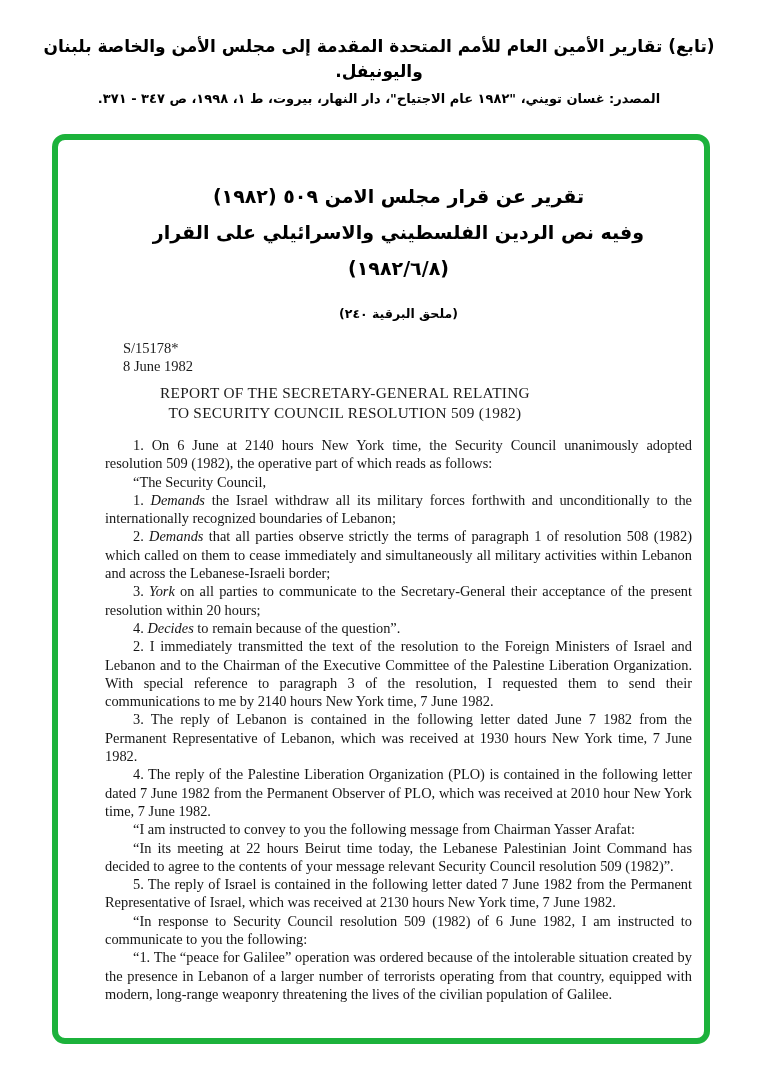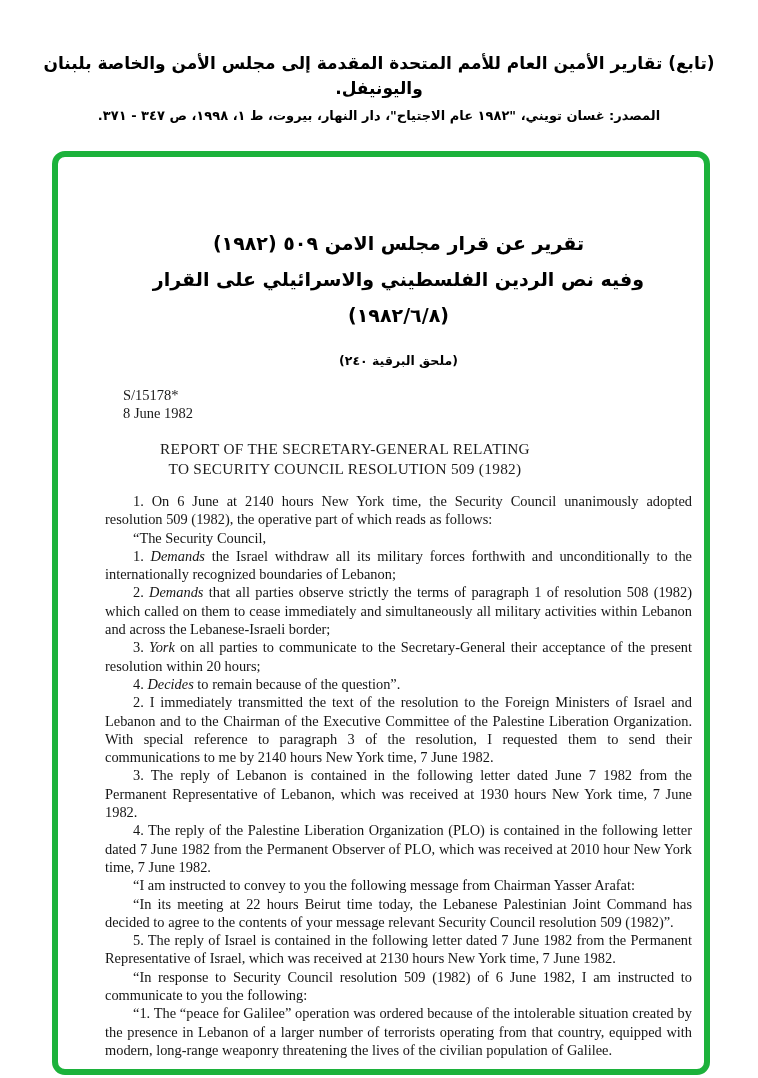--- a/index.html
+++ b/index.html
@@ -10,38 +10,38 @@
     background: #ffffff;
     color: #161616;
     font-family: "Liberation Serif", serif;
     overflow: hidden;
   }
 
   
   .arabic-header {
     direction: rtl;
     text-align: center;
-    padding-top: 51px;
+    padding-top: 34px;
     font-family: "DejaVu Sans", sans-serif;
     font-weight: 700;
     color: #000;
   }
   .h-line1 { font-size: 17px; line-height: 25px; }
   .h-line2 { font-size: 13px; line-height: 20px; margin-top: 5px; }
 
   
   .green-box {
     margin: 25px 0 0 52px;
     width: 658px;
     min-height: 910px;
     border: 6px solid #1cb23b;
     border-radius: 13px;
     background: #ffffff;
   }
-  .doc { padding: 68px 12px 10px 47px; }
+  .doc { padding: 38px 12px 10px 47px; }
 
   
   .arabic-title {
     direction: rtl;
     text-align: center;
     font-family: "DejaVu Sans", sans-serif;
     font-weight: 700;
     color: #000;
   }
   .at-big   { font-size: 19px; line-height: 36px; }
@@ -51,21 +51,21 @@
   .doc-meta {
     margin-top: 12px;
     padding-left: 18px;
     font-size: 14.5px;
     line-height: 17.5px;
     color: #1a1a1a;
   }
 
   
   .doc-title {
-    margin-top: 17px;
+    margin-top: 8px;
     width: 480px;
     text-align: center;
     font-size: 15.3px;
     line-height: 19.5px;
     letter-spacing: 0.3px;
     color: #1a1a1a;
   }
 
   
   .doc-body {

